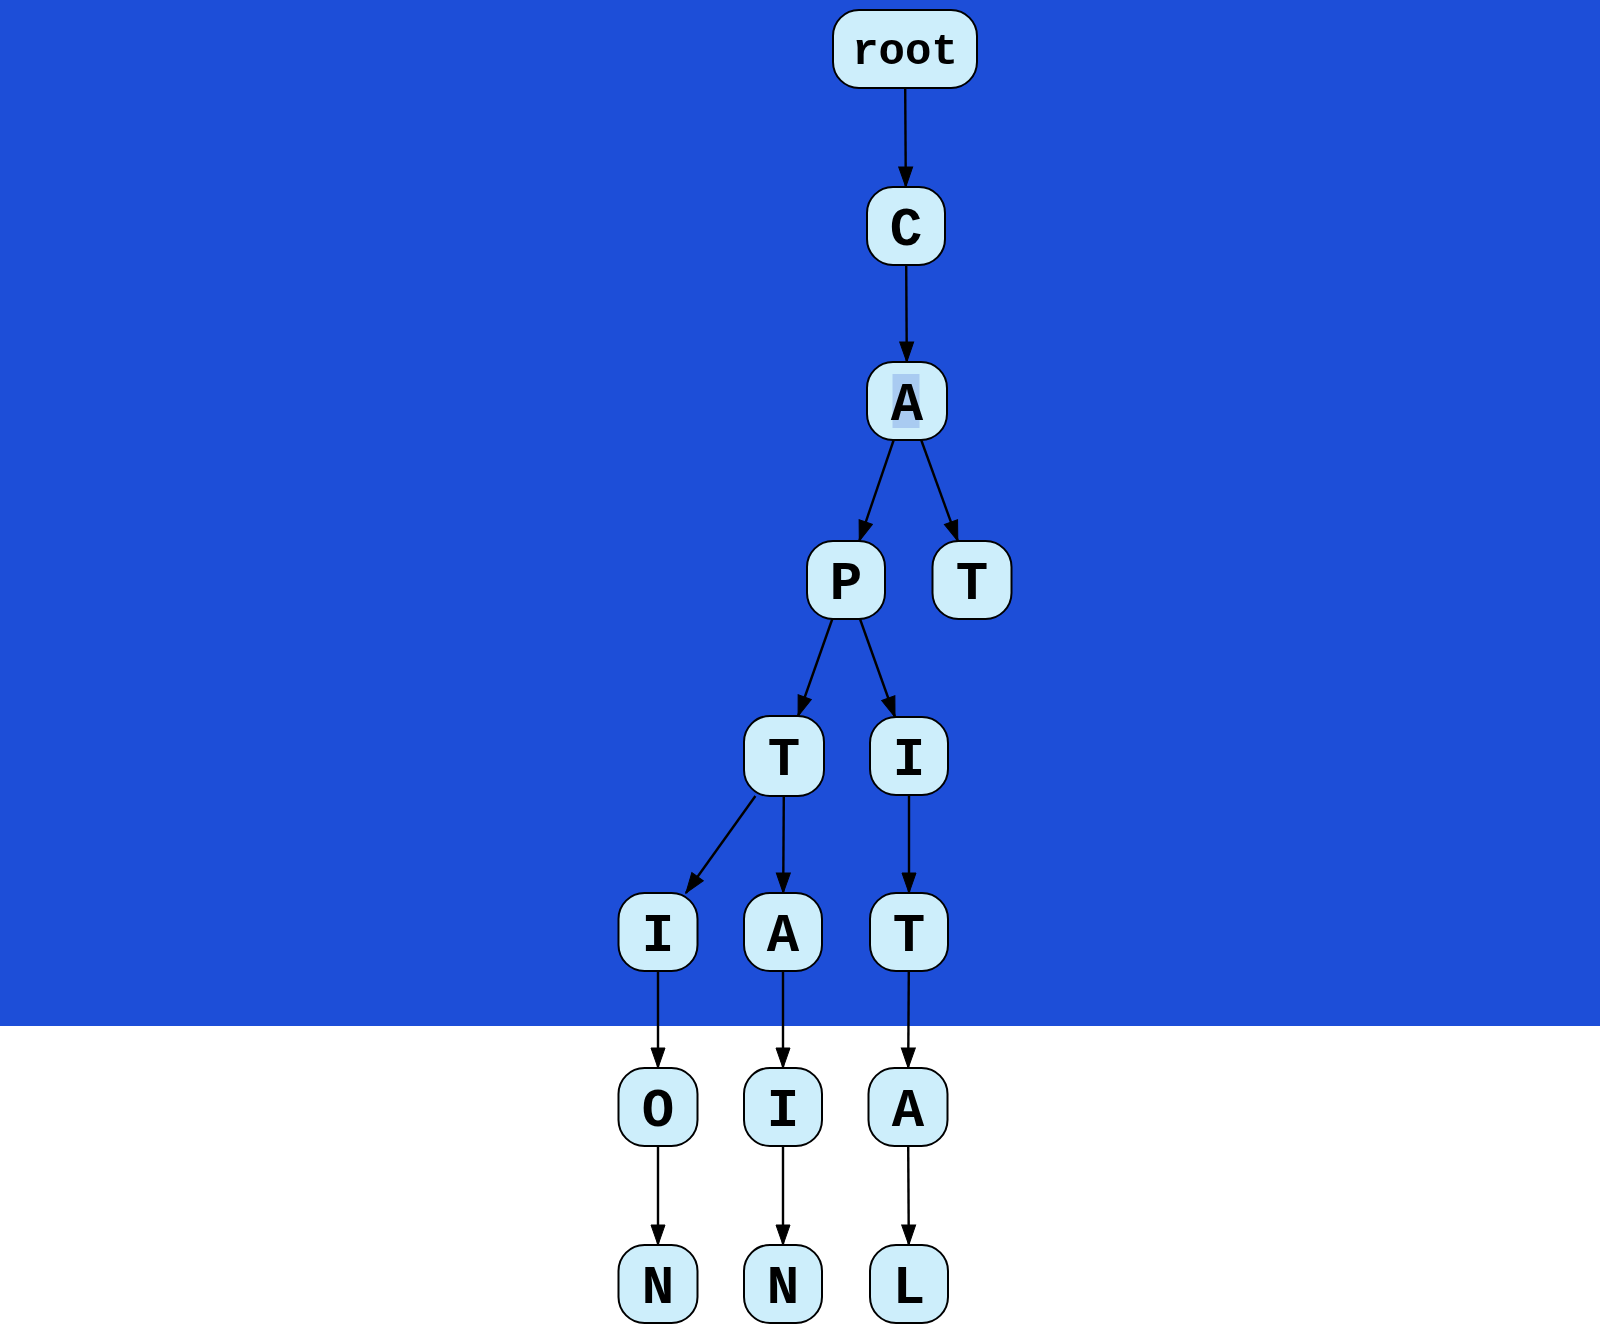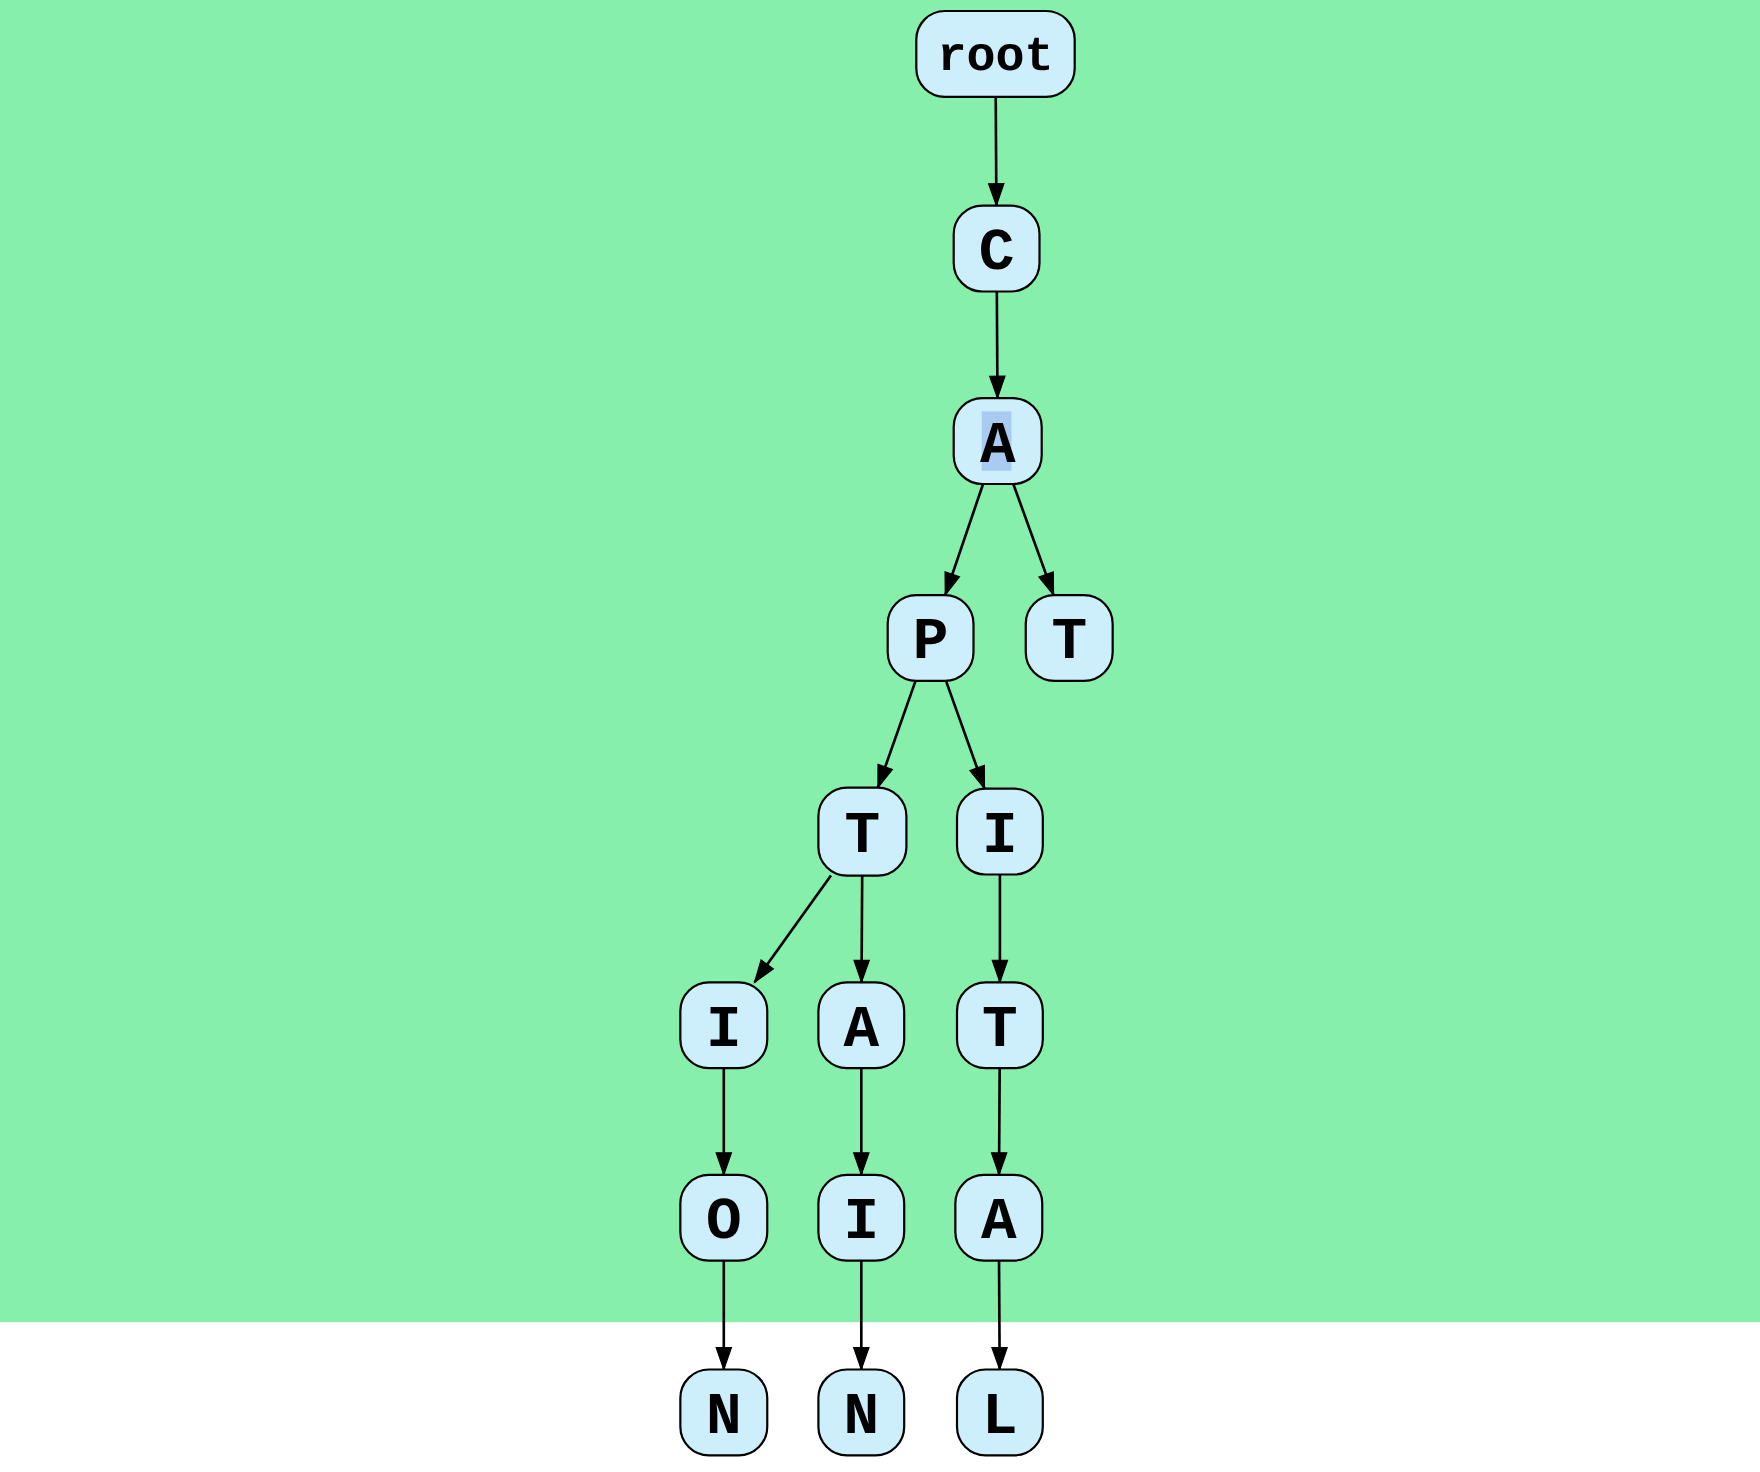--- a/index.html
+++ b/index.html
@@ -7,22 +7,22 @@
     padding: 0;
     background: #ffffff;
     width: 1600px;
     height: 1338px;
     overflow: hidden;
     font-family: "Liberation Mono", "DejaVu Sans Mono", monospace;
   }
   .canvas {
     position: relative;
     width: 1600px;
-    height: 1202px;
-    background: #86efac;
+    height: 1026px;
+    background: #1d4ed8;
   }
   svg text {
     font-family: "Liberation Mono", "DejaVu Sans Mono", monospace;
     font-weight: bold;
     fill: #000000;
     text-anchor: middle;
   }
   svg .node-rect {
     stroke-width: 2;
   }

